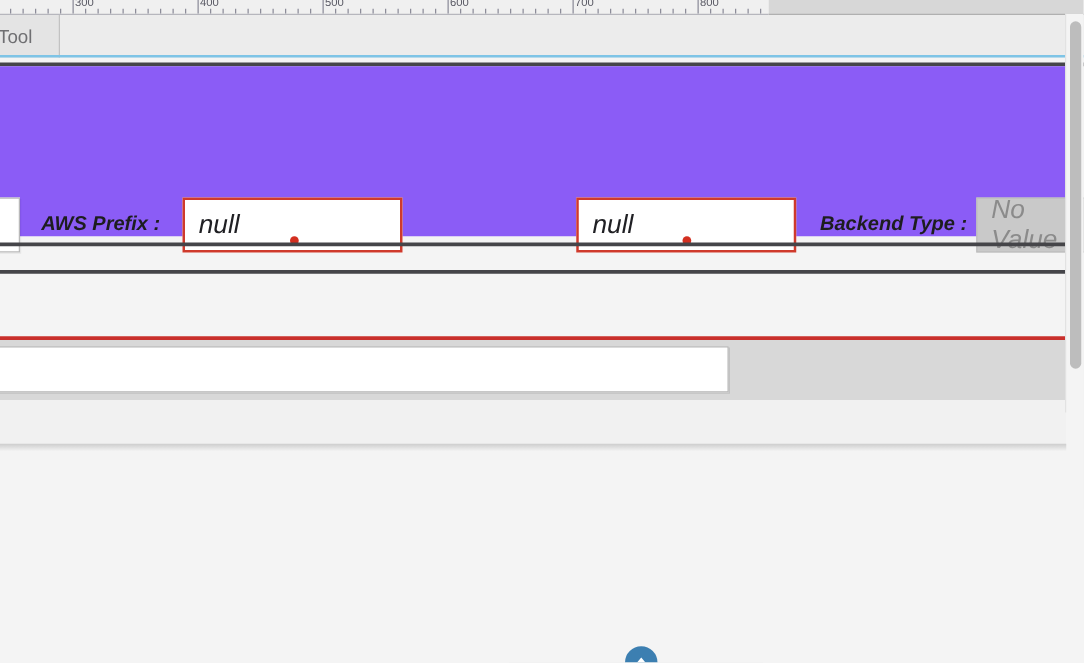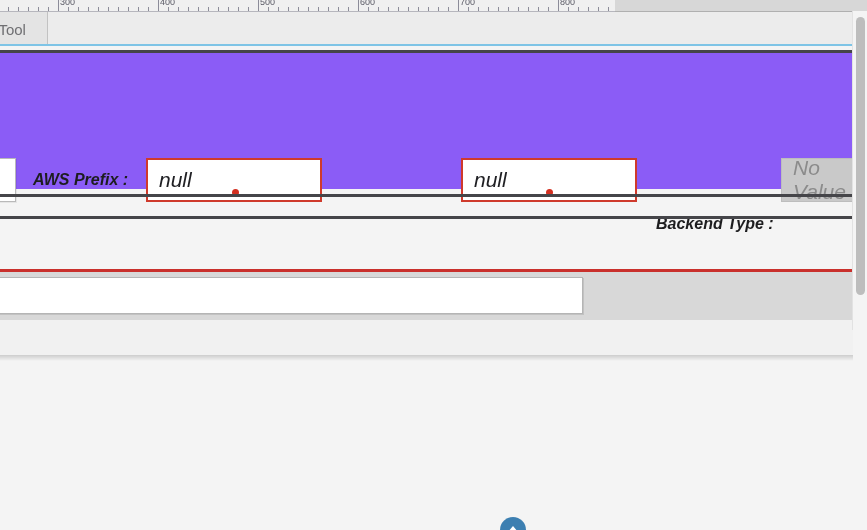--- a/index.html
+++ b/index.html
@@ -310,21 +310,21 @@
       </div>
       <div class="field-label" style="left: 33px;">AWS Prefix :</div>
       <div class="txtbox err" style="left: 146px; width: 176px;">
         <span>null</span>
         <span class="reddot" style="left: 84px;"></span>
       </div>
       <div class="txtbox err" style="left: 461px; width: 176px;">
         <span>null</span>
         <span class="reddot" style="left: 83px;"></span>
       </div>
-      <div class="field-label" style="left: 656px; margin-top: 44px;">Backend Type :</div>
+      <div class="field-label" style="left: 656px;">Backend Type :</div>
       <div class="txtbox disabled" style="left: 781px; width: 90px;">
         <span>No Value</span>
       </div>
     </div>
 
   <div id="dividers">
       <div class="band" style="top: 272px; height: 48px; background: rgb(216, 216, 216);"></div>
       <div class="band" style="top: 320px; height: 35px; background: rgb(241, 241, 241);"></div>
       <div class="divider" style="top: 194px; height: 3px;"></div>
       <div class="divider" style="top: 216px; height: 3px;"></div>

